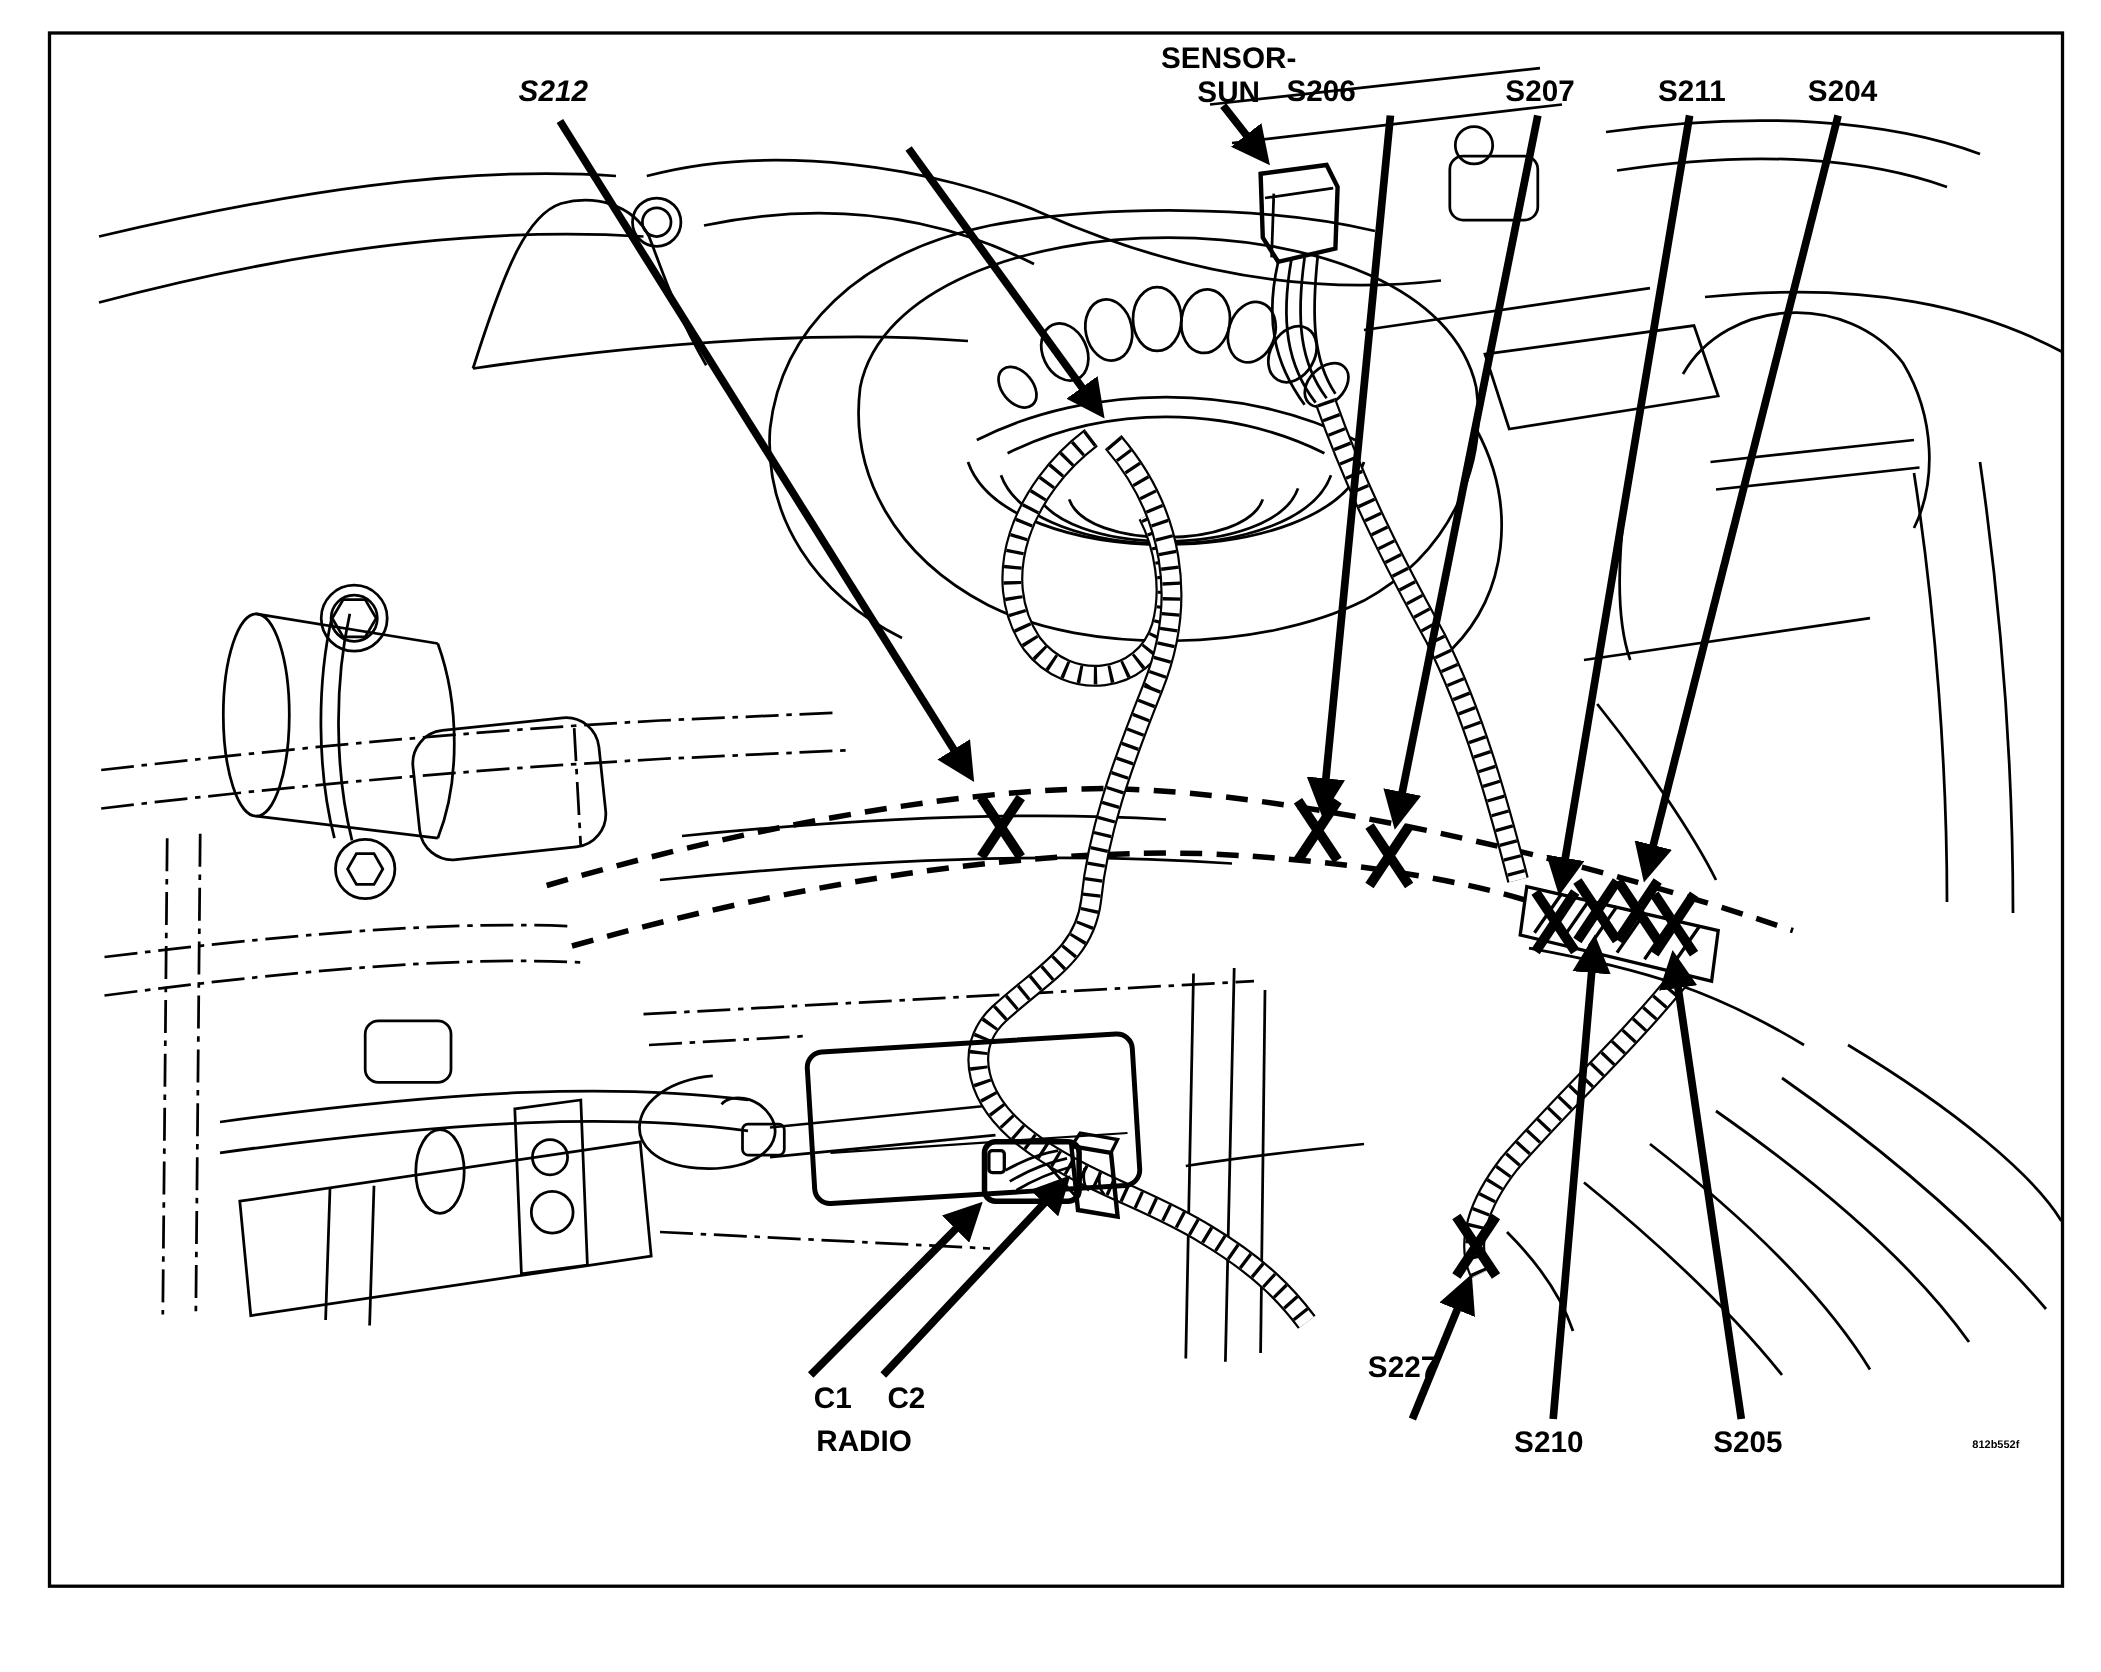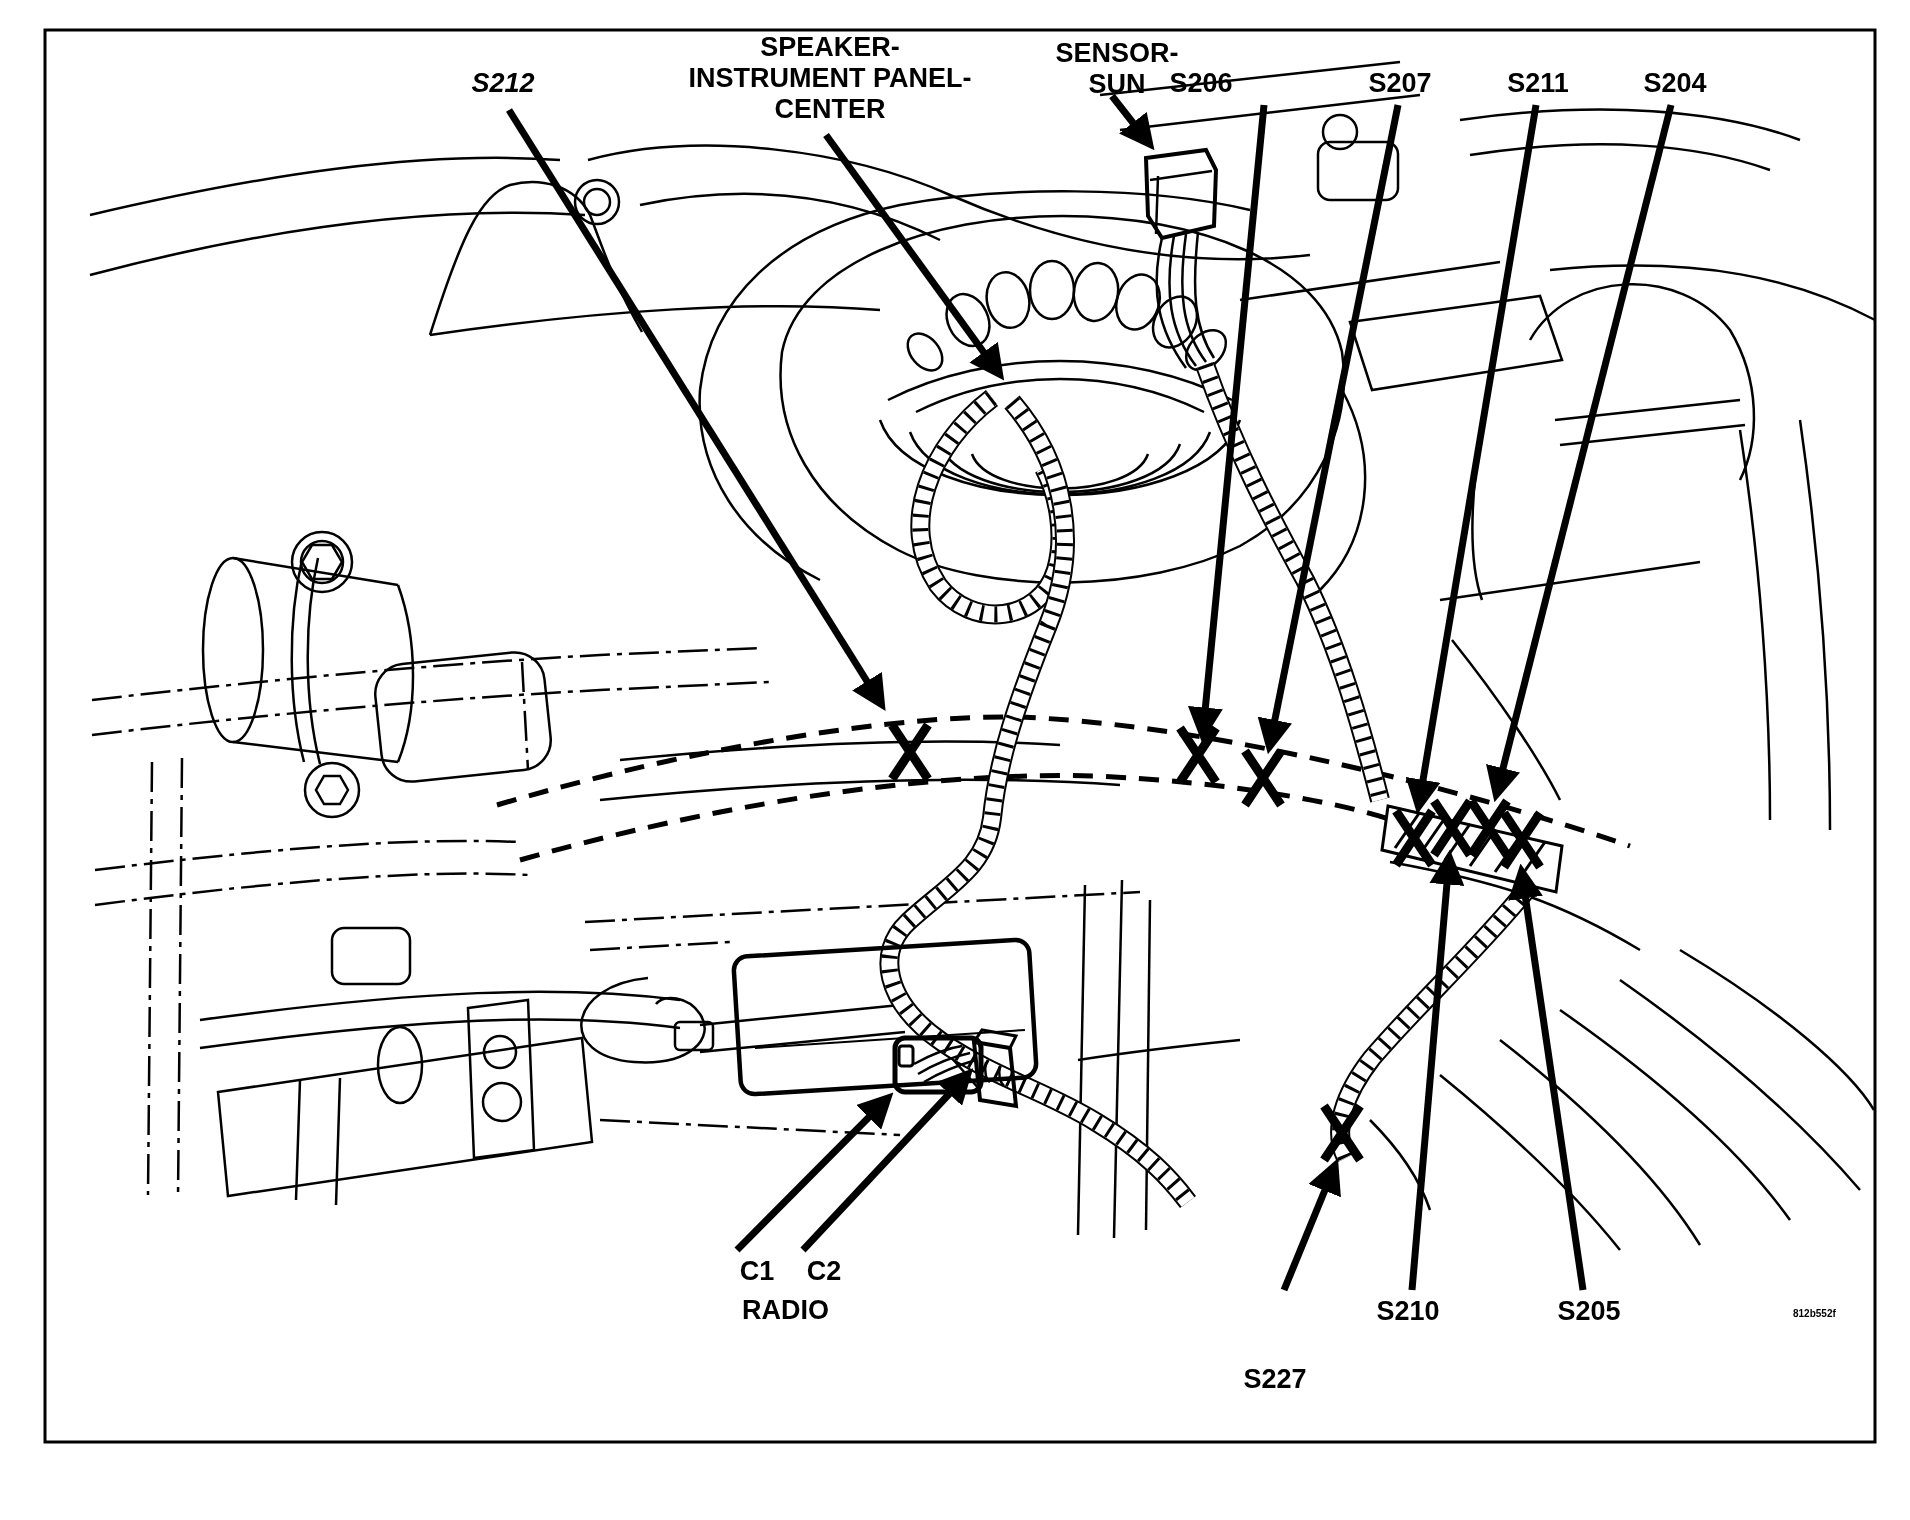--- a/index.html
+++ b/index.html
@@ -222,32 +222,29 @@
     <path class="arrow" marker-end="url(#ah)" d="M 1671,105 L 1497,792"></path>
     <path class="arrow" marker-end="url(#ah)" d="M 737,1250 L 886,1100"></path>
     <path class="arrow" marker-end="url(#ah)" d="M 803,1250 L 966,1076"></path>
     <path class="arrow" marker-end="url(#ah)" d="M 1284,1290 L 1334,1168"></path>
     <path class="arrow" marker-end="url(#ah)" d="M 1412,1290 L 1449,860"></path>
     <path class="arrow" marker-end="url(#ah)" d="M 1583,1290 L 1522,874"></path>
   </g>
 </svg>
 
 <div class="lbl" style="left:503px;top:68px;font-style:italic;">S212</div>
-<div class="lbl" style="left:830px;top:32px;">SPEAKER-
-INSTRUMENT PANEL-
-CENTER</div>
 <div class="lbl" style="left:1117px;top:38px;">SENSOR-
 SUN</div>
 <div class="lbl" style="left:1201px;top:68px;">S206</div>
 <div class="lbl" style="left:1400px;top:68px;">S207</div>
 <div class="lbl" style="left:1538px;top:68px;">S211</div>
 <div class="lbl" style="left:1675px;top:68px;">S204</div>
 
 <div class="lbl" style="left:757px;top:1256px;">C1</div>
 <div class="lbl" style="left:824px;top:1256px;">C2</div>
 <div class="lbl lbl-left" style="left:742px;top:1295px;">RADIO</div>
-<div class="lbl" style="left:1275px;top:1364px;">S227</div>
+<div class="lbl" style="left:1275px;top:1228px;">S227</div>
 <div class="lbl" style="left:1408px;top:1296px;">S210</div>
 <div class="lbl" style="left:1589px;top:1296px;">S205</div>
 
 <div class="refcode" style="left:1793px;top:1308px;position:absolute;">812b552f</div>
 
 </div>
 
 </body></html>

